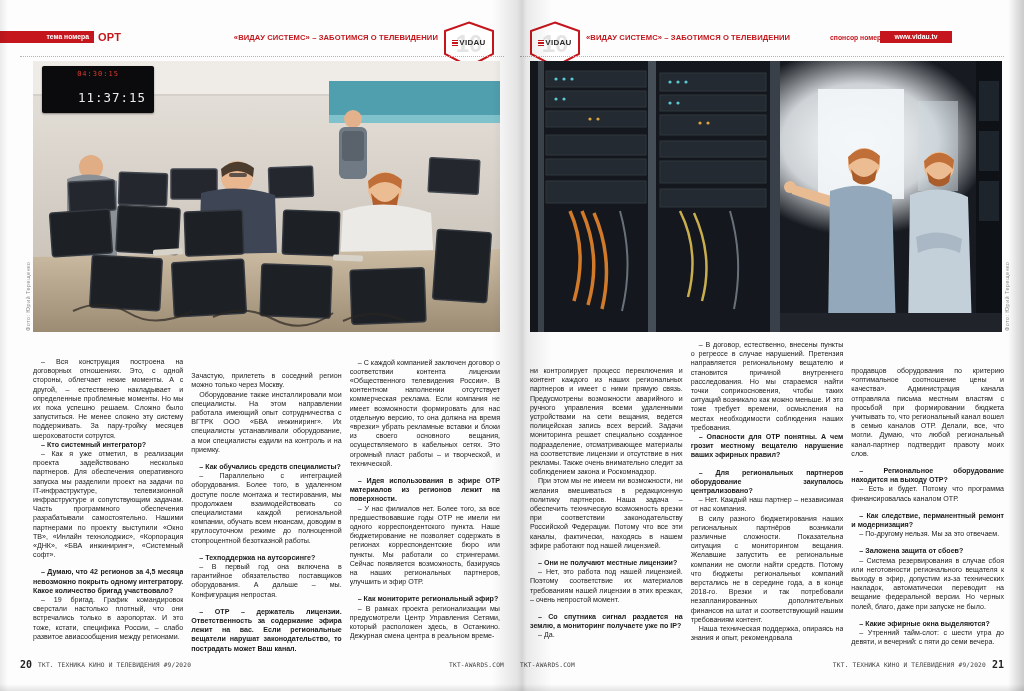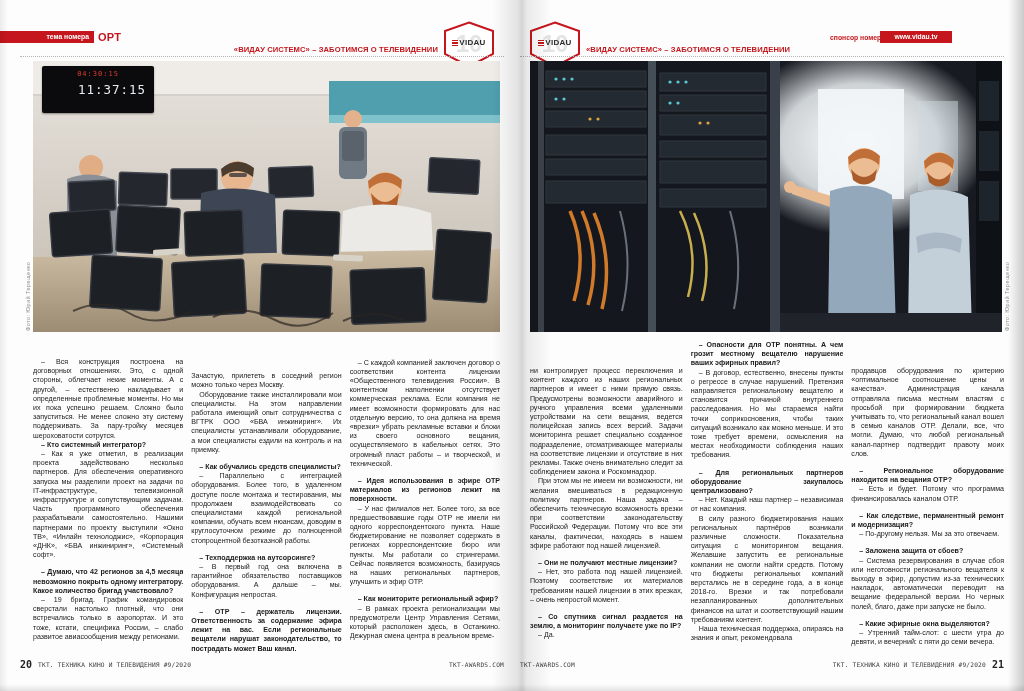--- a/index.html
+++ b/index.html
@@ -3,21 +3,21 @@
 <meta charset="utf-8">
 <style>
   html,body{margin:0;padding:0;background:#e8e8e8;}
   #spread{position:relative;width:1024px;height:691px;background:#fdfdfd;overflow:hidden;
           font-family:"Liberation Sans",sans-serif;color:#1a1a1a;}
   .abs{position:absolute;}
   
   .redbox{background:#c4161c;color:#fff;font-weight:bold;font-size:6.8px;line-height:12px;}
   #tagbox{left:0;top:31px;width:94px;height:12px;text-align:right;padding-right:5px;box-sizing:border-box;}
   #tagval{left:98px;top:31px;font-weight:bold;font-size:11px;line-height:12px;color:#c4161c;letter-spacing:.3px;}
-  .hdr-title{top:32px;font-weight:bold;font-size:7.6px;line-height:11px;color:#c4161c;letter-spacing:.1px;margin-top:12px;}
+  .hdr-title{top:32px;font-weight:bold;font-size:7.6px;line-height:11px;color:#c4161c;letter-spacing:.1px;}
   #title-l{left:150px;width:288px;text-align:right;}
   #title-r{left:586px;width:260px;text-align:left;}
   #sponsor-label{left:830px;top:32px;font-weight:bold;font-size:6.8px;line-height:11px;color:#c4161c;}
   #sponsor-box{left:880px;top:31px;width:72px;height:12px;text-align:center;font-size:6.8px;}
   .rule{border-top:1px dotted #b3b3b3;height:0;top:56px;}
   #rule-l{left:20px;width:484px;} #rule-r{left:520px;width:484px;}
   
   .badge{top:21px;width:52px;height:47px;}
   #badge-l{left:443px;} #badge-r{left:529px;}
   .badge svg{position:absolute;left:0;top:0;}
@@ -26,21 +26,21 @@
   .badge .bars{display:inline-block;width:6px;height:6px;margin-right:1px;vertical-align:-1px;
     background:linear-gradient(#c4161c 0 1.4px,transparent 1.4px 2.3px,#c4161c 2.3px 3.7px,transparent 3.7px 4.6px,#c4161c 4.6px 6px);}
   
   .photo{overflow:hidden;background:#777;}
   #photo-l{left:33px;top:61px;width:467px;height:271px;}
   #photo-r{left:530px;top:61px;width:472px;height:271px;}
   .photo svg{display:block;width:100%;height:100%;}
   #clockbox{position:absolute;left:9px;top:5px;width:112px;height:47px;background:#0b0b0d;border-radius:2px;
             text-align:center;box-shadow:0 1px 2px rgba(0,0,0,.4);}
   #clockbox .tc{font-family:"DejaVu Sans Mono",monospace;font-size:7px;color:#e03a2f;margin-top:4px;letter-spacing:1px;}
-  #clockbox .clk{font-family:"DejaVu Sans Mono",monospace;font-size:12.5px;color:#e8ecee;margin-top:4px;letter-spacing:1px;padding-left:28px;}
+  #clockbox .clk{font-family:"DejaVu Sans Mono",monospace;font-size:12.5px;color:#e8ecee;margin-top:12px;letter-spacing:1px;padding-left:28px;}
   .credit{writing-mode:vertical-rl;transform:rotate(180deg);font-size:5.6px;color:#8a8a8a;letter-spacing:.4px;}
   #credit-l{left:25px;top:243px;height:88px;}
   #credit-r{left:1004px;top:243px;height:88px;}
   
   .cols{top:341px;height:318px;display:flex;gap:8px;}
   #cols-l{left:33px;width:467px;align-items:center;} #cols-r{left:530px;width:474px;}
   .col{flex:1 1 0;overflow:hidden;}
   .para{margin:0;font-size:7.1px;line-height:9.2px;text-align:justify;text-indent:8px;hyphens:auto;}
   .para.q,.para.qt{font-weight:bold;}
   .para.q{margin-top:8px;}
@@ -289,30 +289,30 @@
   <div class="abs cols" id="cols-r">
     <div class="col">
         <p class="para cont">ни контролирует процесс переключения и контент каждого из наших региональных партнеров и имеет с ними прямую связь. Предусмотрены возможности аварийного и ручного управления всеми удаленными устройствами на сети вещания, ведется полицейская запись всех версий. Задачи мониторинга решает специально созданное подразделение, отсматривающее материалы на соответствие лицензии и отсутствие в них рекламы. Также очень внимательно следит за соблюдением закона и Роскомнадзор.</p>
         <p class="para a">При этом мы не имеем ни возможности, ни желания вмешиваться в редакционную политику партнеров. Наша задача – обеспечить техническую возможность врезки при соответствии законодательству Российской Федерации. Потому что все эти каналы, фактически, находясь в нашем эфире работают под нашей лицензией.</p>
         <p class="para q">– Они не получают местные лицензии?</p>
         <p class="para a">– Нет, это работа под нашей лицензией. Поэтому соответствие их материалов требованиям нашей лицензии в этих врезках, – очень непростой момент.</p>
         <p class="para q">– Со спутника сигнал раздается на землю, а мониторинг получаете уже по IP?</p>
         <p class="para a">– Да.</p>
       </div>
     <div class="col">
+        <p class="para a">– В договор, естественно, внесены пункты о регрессе в случае нарушений. Претензия направляется региональному вещателю и становится причиной внутреннего расследования. Но мы стараемся найти точки соприкосновения, чтобы таких ситуаций возникало как можно меньше. И это тоже требует времени, осмысления на местах необходимости соблюдения наших требования.</p>
         <p class="para qt">– Опасности для ОТР понятны. А чем грозит местному вещателю нарушение ваших эфирных правил?</p>
-        <p class="para a">– В договор, естественно, внесены пункты о регрессе в случае нарушений. Претензия направляется региональному вещателю и становится причиной внутреннего расследования. Но мы стараемся найти точки соприкосновения, чтобы таких ситуаций возникало как можно меньше. И это тоже требует времени, осмысления на местах необходимости соблюдения наших требования.</p>
         <p class="para q">– Для региональных партнеров оборудование закупалось централизовано?</p>
         <p class="para a">– Нет. Каждый наш партнер – независимая от нас компания.</p>
         <p class="para a">В силу разного бюджетирования наших региональных партнёров возникали различные сложности. Показательна ситуация с мониторингом вещания. Желавшие запустить ее региональные компании не смогли найти средств. Потому что бюджеты региональных компаний верстались не в середине года, а в конце 2018-го. Врезки и так потребовали незапланированных дополнительных финансов на штат и соответствующий нашим требованиям контент.</p>
         <p class="para a">Наша техническая поддержка, опираясь на знания и опыт, рекомендовала</p>
       </div>
     <div class="col">
         <p class="para cont">продавцов оборудования по критерию «оптимальное соотношение цены и качества». Администрация канала отправляла письма местным властям с просьбой при формировании бюджета учитывать то, что региональный канал вошел в семью каналов ОТР. Делали, все, что могли. Думаю, что любой региональный канал-партнер подтвердит правоту моих слов.</p>
-        <p class="para q">– Региональное оборудование находится на вещания ОТР?</p>
+        <p class="para q">– Региональное оборудование находится на выходу ОТР?</p>
         <p class="para a">– Есть и будет. Потому что программа финансировалась каналом ОТР.</p>
         <p class="para q">– Как следствие, перманентный ремонт и модернизация?</p>
         <p class="para a">– По-другому нельзя. Мы за это отвечаем.</p>
         <p class="para q">– Заложена защита от сбоев?</p>
         <p class="para a">– Система резервирования в случае сбоя или неготовности регионального вещателя к выходу в эфир, допустим из-за технических накладок, автоматически переводит на вещание федеральной версии. Но черных полей, благо, даже при запуске не было.</p>
         <p class="para q">– Какие эфирные окна выделяются?</p>
         <p class="para a">– Утренний тайм-слот: с шести утра до девяти, и вечерний: с пяти до семи вечера.</p>
       </div>
   </div>
 

